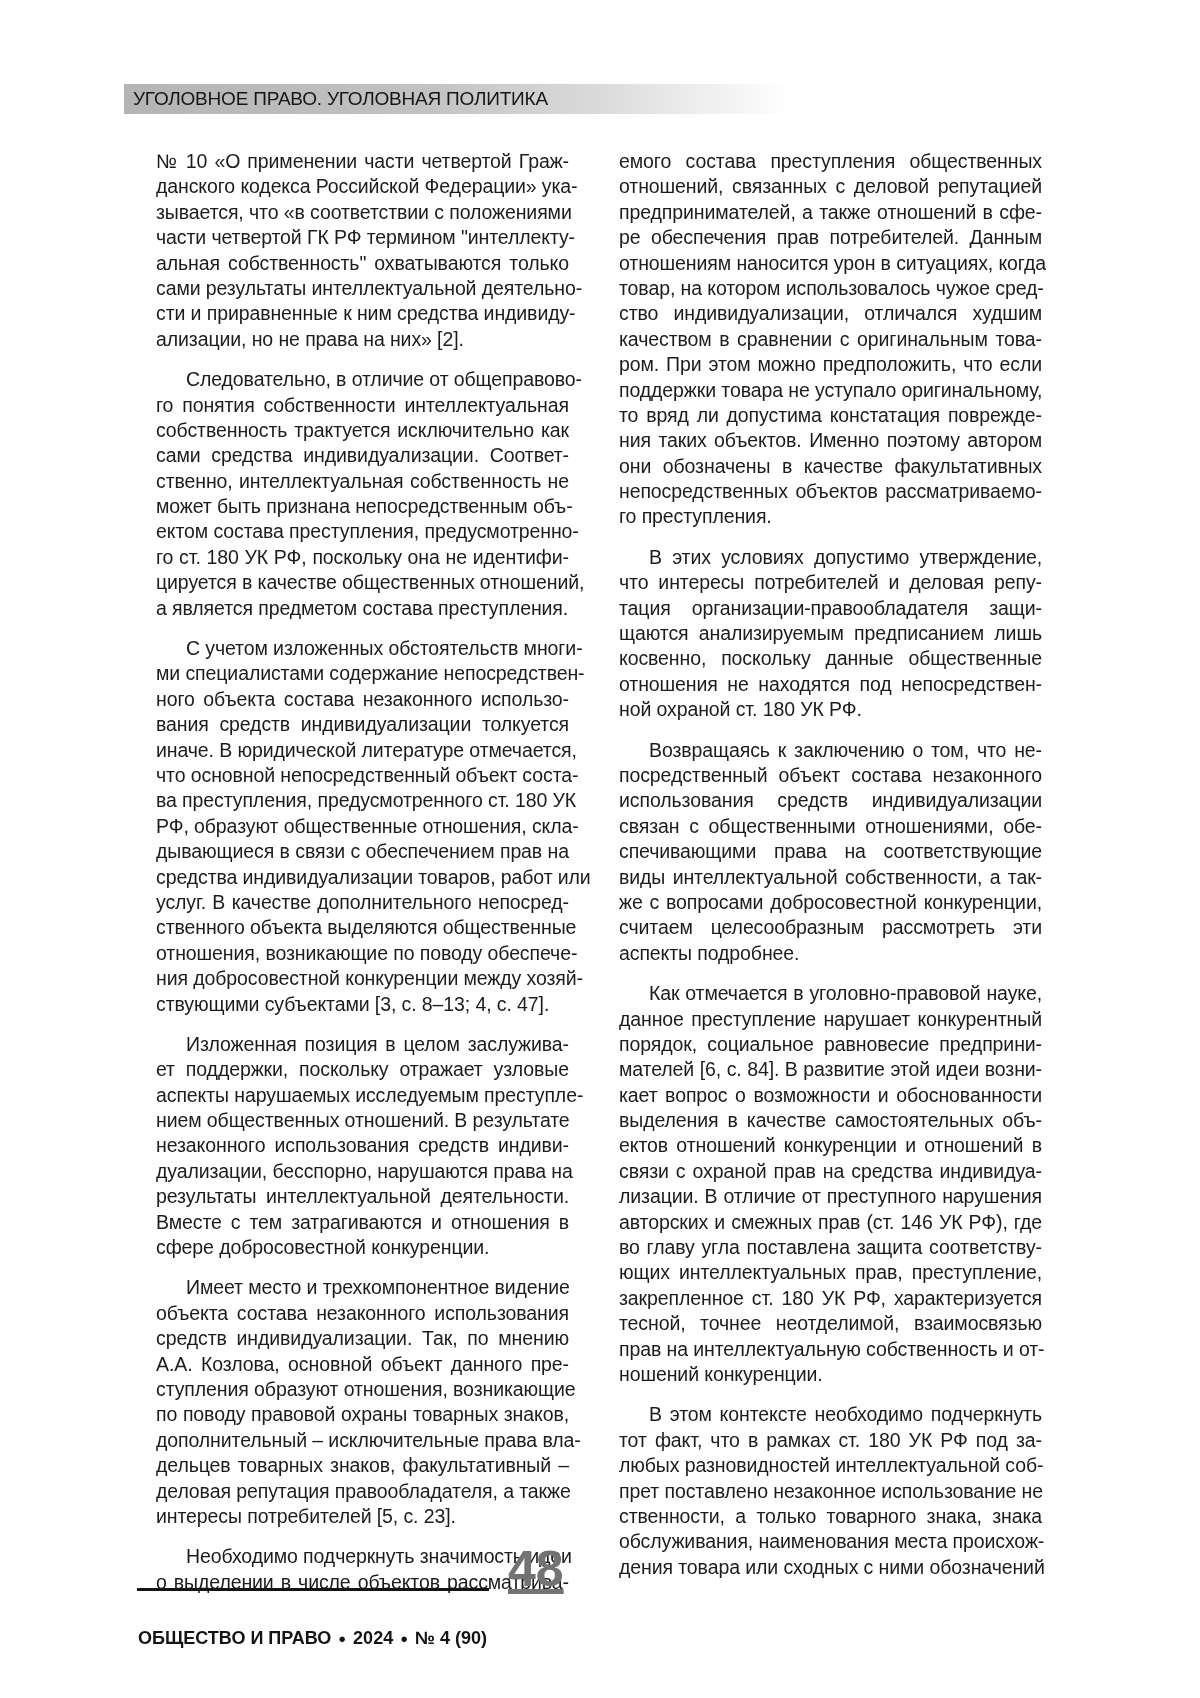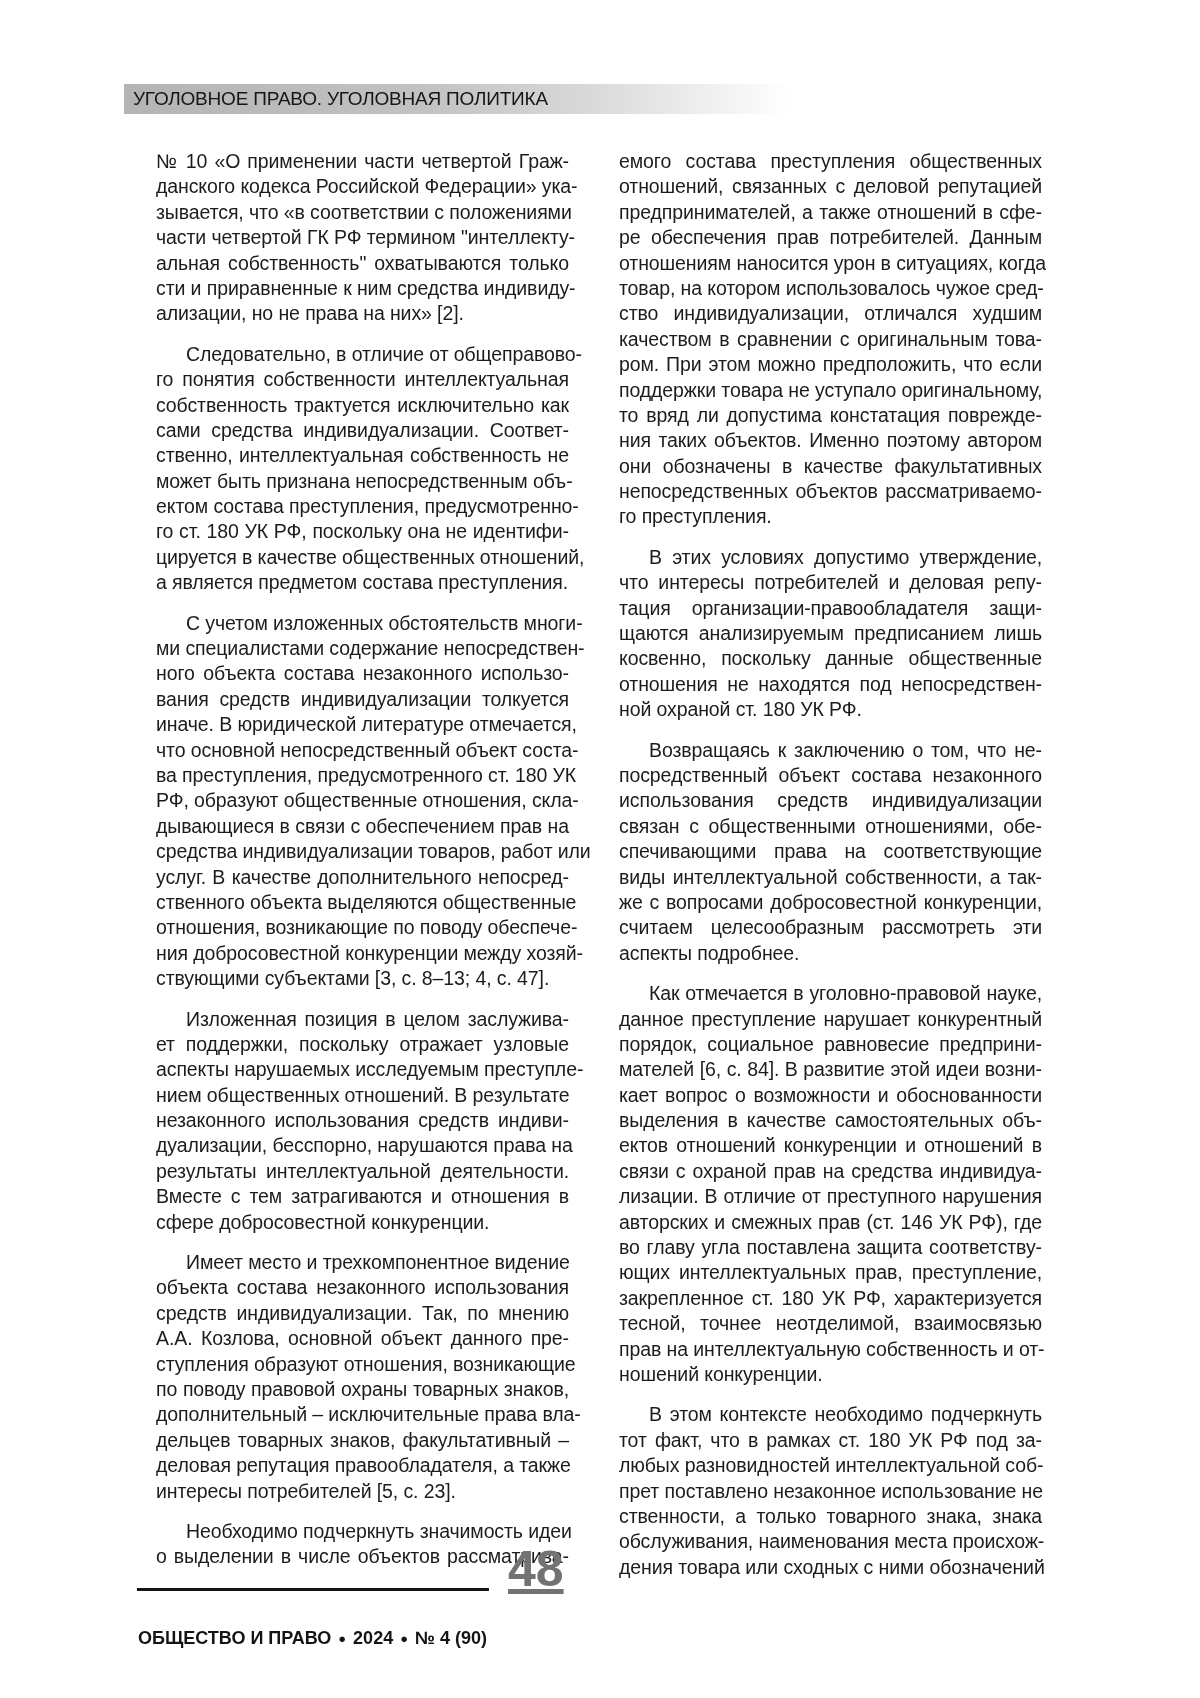--- a/index.html
+++ b/index.html
@@ -85,20 +85,21 @@
     <span class="title">УГОЛОВНОЕ ПРАВО. УГОЛОВНАЯ ПОЛИТИКА</span>
   </div>
 
   <div class="col col-left">
       <div class="para">
         <div class="line">№ 10 «О применении части четвертой Граж-</div>
         <div class="line">данского кодекса Российской Федерации» ука-</div>
         <div class="line">зывается, что «в соответствии с положениями</div>
         <div class="line">части четвертой ГК РФ термином "интеллекту-</div>
         <div class="line">альная собственность" охватываются только</div>
+        <div class="line">сами результаты интеллектуальной деятельно-</div>
         <div class="line">сти и приравненные к ним средства индивиду-</div>
         <div class="line end">ализации, но не права на них» [2].</div>
       </div>
       <div class="para">
         <div class="line ind">Следовательно, в отличие от общеправово-</div>
         <div class="line">го понятия собственности интеллектуальная</div>
         <div class="line">собственность трактуется исключительно как</div>
         <div class="line">сами средства индивидуализации. Соответ-</div>
         <div class="line">ственно, интеллектуальная собственность не</div>
         <div class="line">может быть признана непосредственным объ-</div>

